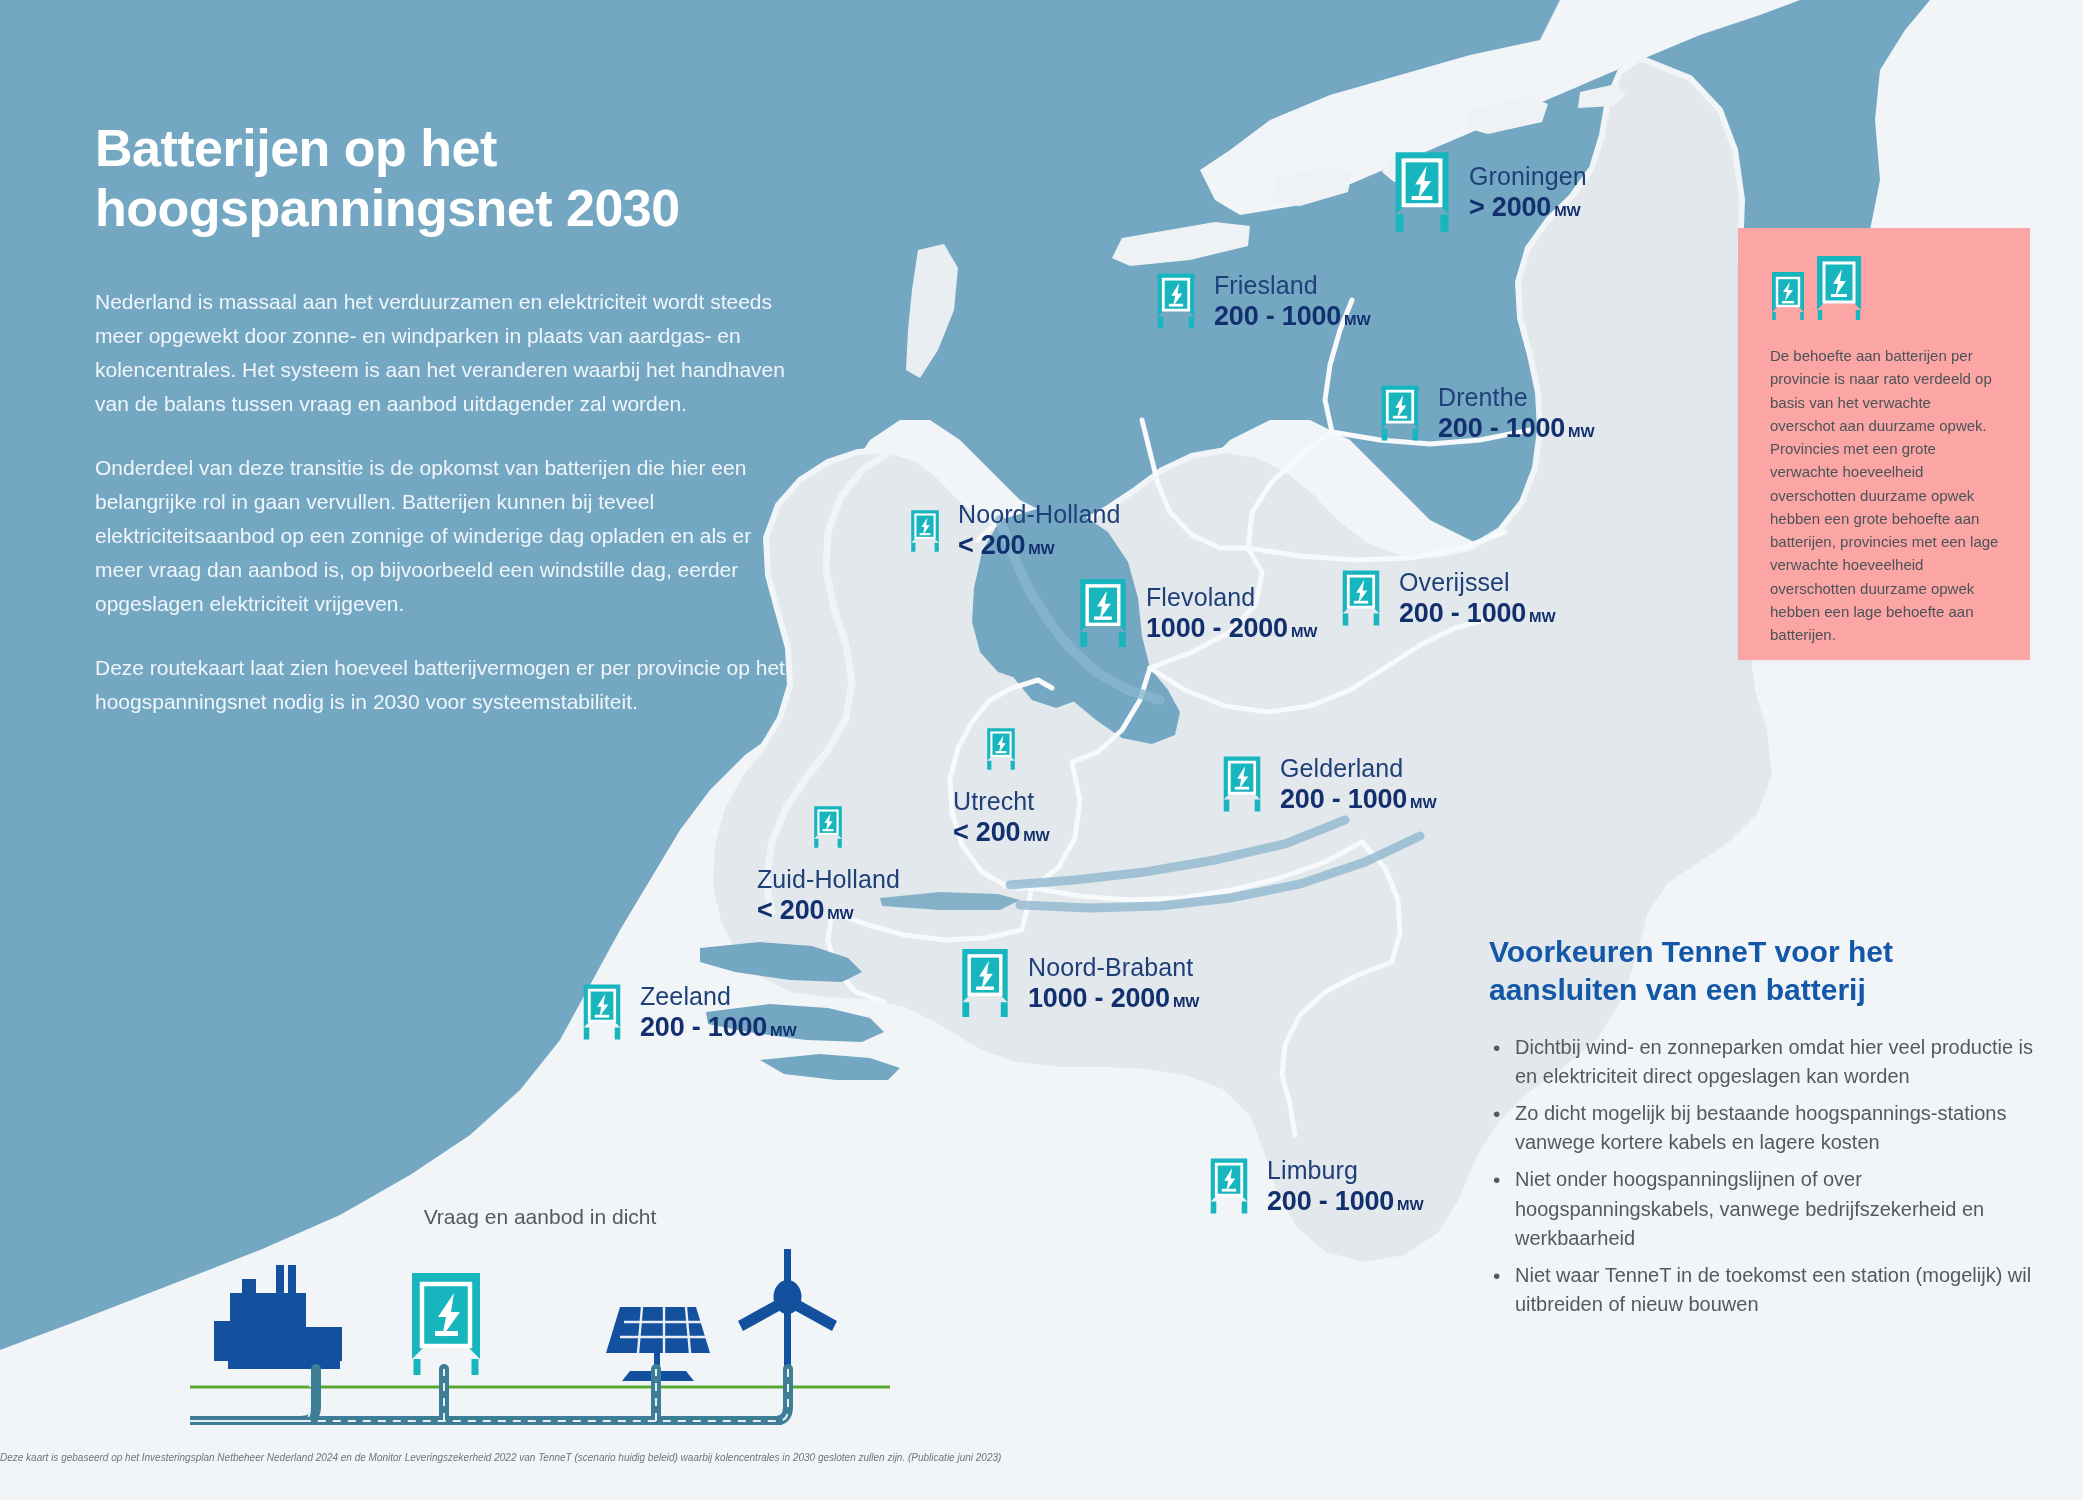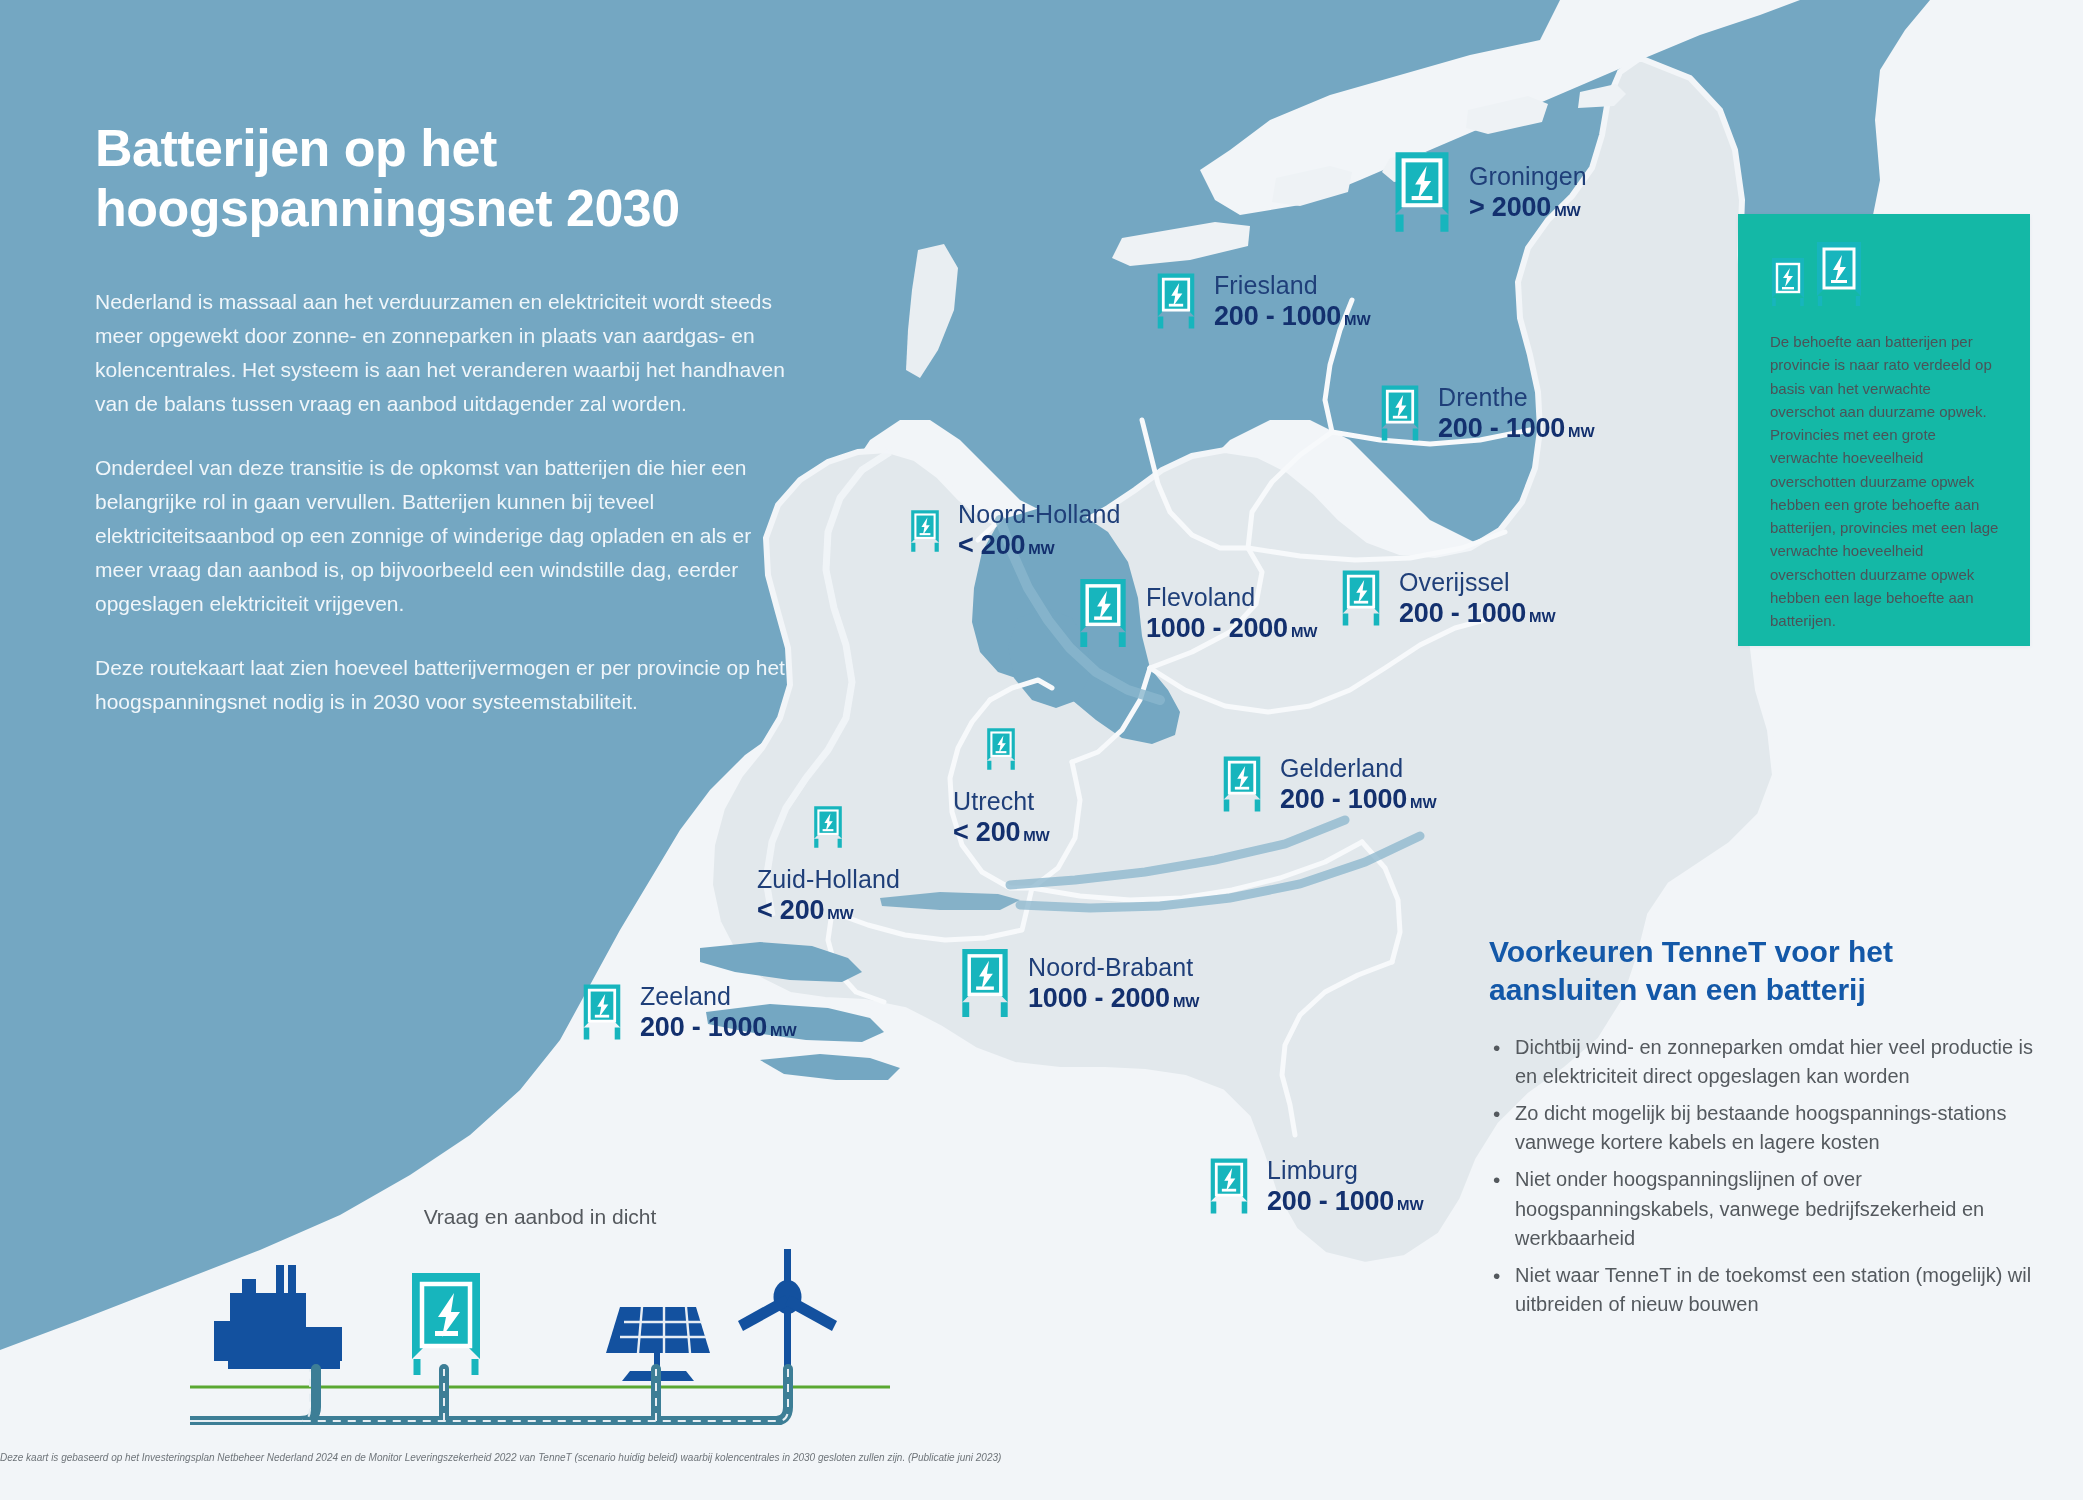--- a/index.html
+++ b/index.html
@@ -75,23 +75,23 @@
     color: #13306e;
     font-size: 15px;
     font-weight: 700;
     letter-spacing: -0.2px;
     margin-left: 3px;
   }
 
   
   #legend-card {
     position: absolute;
-    left: 1738px; top: 214px;
+    left: 1738px; top: 228px;
     width: 292px; height: 432px;
-    background: #14b8a6;
+    background: #fca5a5;
     padding: 26px 30px 18px 32px;
     box-shadow: 0 1px 4px rgba(40,70,100,0.06);
   }
   #legend-icons { display: flex; align-items: flex-end; gap: 9px; margin-bottom: 18px; }
   #legend-text {
     color: #4b5358;
     font-size: 15px;
     line-height: 1.55;
   }
 
@@ -265,21 +265,21 @@
 
       <path fill="none" stroke="#f2f5f8" stroke-width="7" opacity="0.9" d="M890,452 L862,470 L840,498 L828,532 L826,570 L834,608 L846,645 L852,682
            L846,718 L828,750 L806,778 L786,808 L772,842 L766,880 L772,916"></path>
     </svg>
   </div>
 
   <div id="intro">
     <h1 id="intro-title">Batterijen op het
 hoogspanningsnet 2030</h1>
     <div id="intro-body">
-      <p>Nederland is massaal aan het verduurzamen en elektriciteit wordt steeds meer opgewekt door zonne- en zonneparken in plaats van aardgas- en kolencentrales. Het systeem is aan het veranderen waarbij het handhaven van de balans tussen vraag en aanbod uitdagender zal worden.</p>
+      <p>Nederland is massaal aan het verduurzamen en elektriciteit wordt steeds meer opgewekt door zonne- en windparken in plaats van aardgas- en kolencentrales. Het systeem is aan het veranderen waarbij het handhaven van de balans tussen vraag en aanbod uitdagender zal worden.</p>
       <p>Onderdeel van deze transitie is de opkomst van batterijen die hier een belangrijke rol in gaan vervullen. Batterijen kunnen bij teveel elektriciteitsaanbod op een zonnige of winderige dag opladen en als er meer vraag dan aanbod is, op bijvoorbeeld een windstille dag, eerder opgeslagen elektriciteit vrijgeven.</p>
       <p>Deze routekaart laat zien hoeveel batterijvermogen er per provincie op het hoogspanningsnet nodig is in 2030 voor systeemstabiliteit.</p>
     </div>
   </div>
 
   <div id="markers">
       <div class="marker" style="left: 1393px; top: 150px;">
         <svg class="batt" width="58" height="84" viewBox="0 0 100 146" xmlns="http://www.w3.org/2000/svg">
       <path d="M4 4 H96 V112 L78 94 H22 L4 112 Z" fill="#17b5bd"></path>
       <rect x="18" y="18" width="64" height="78" fill="none" stroke="#ffffff" stroke-width="7"></rect>

